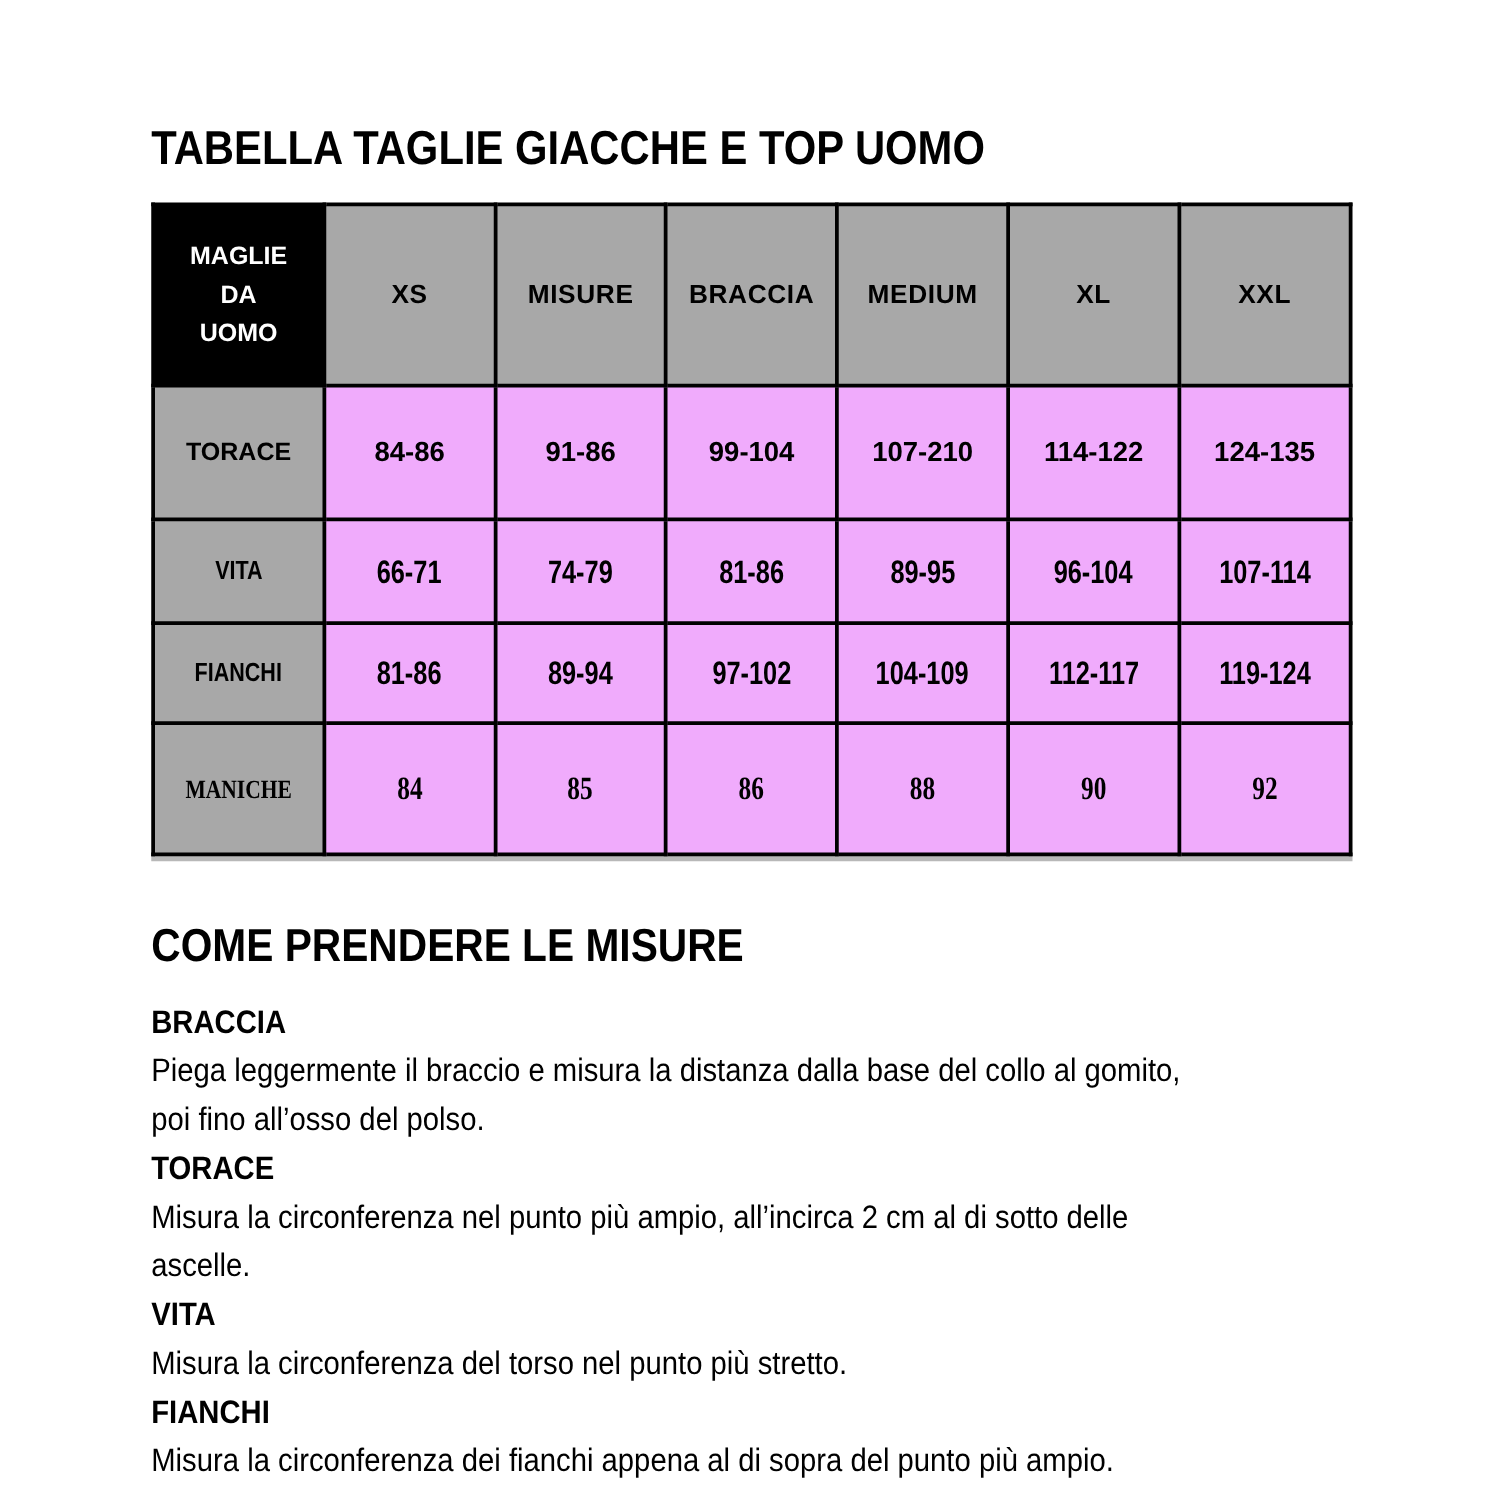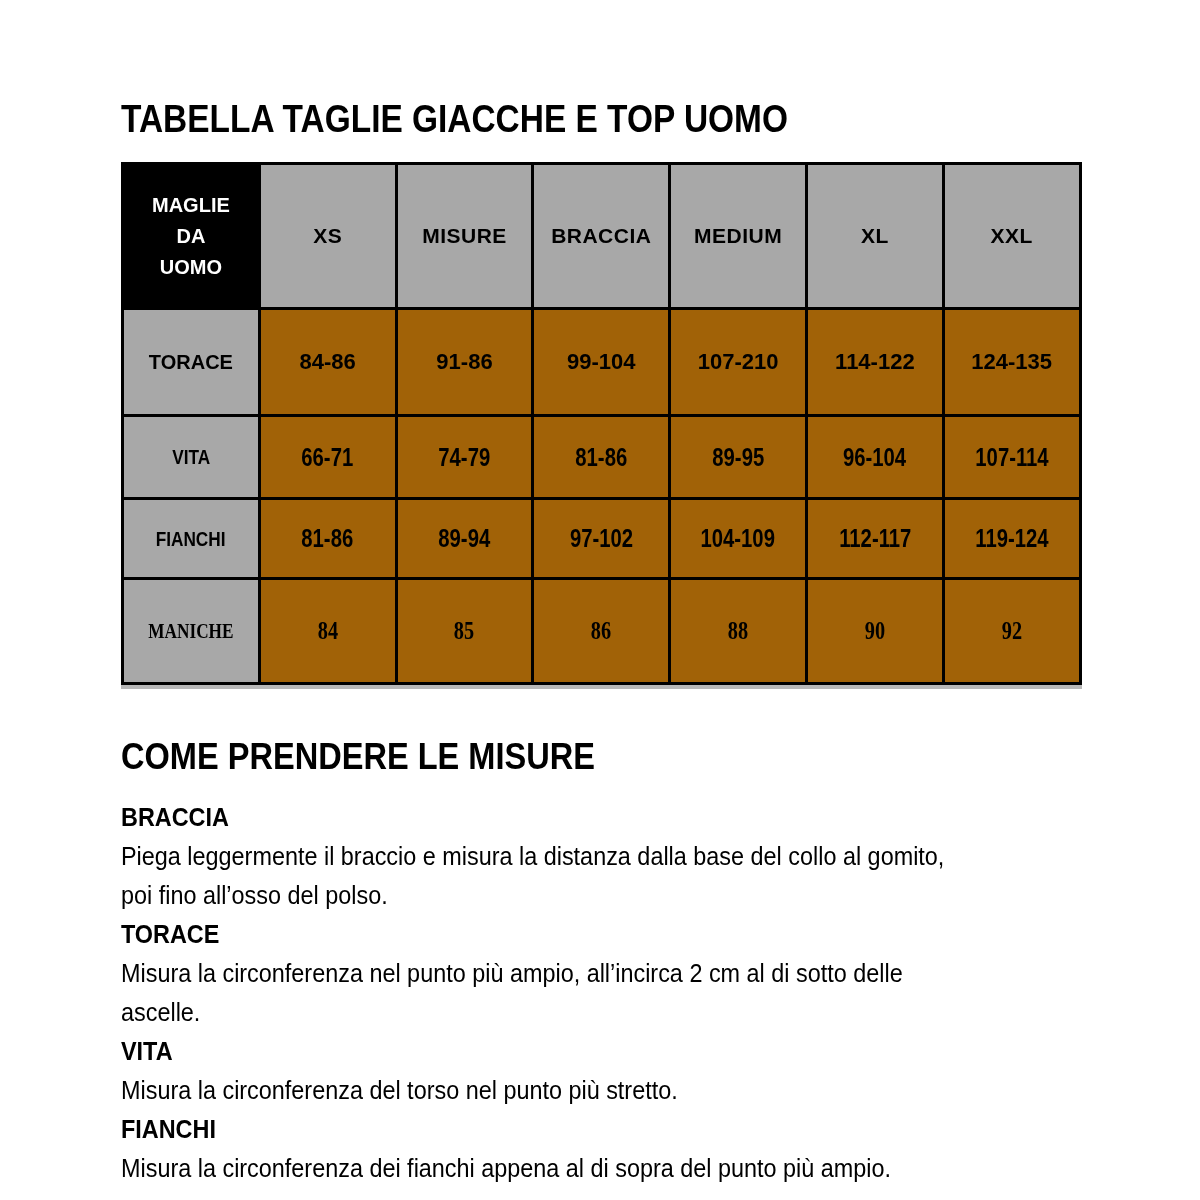--- a/index.html
+++ b/index.html
@@ -61,21 +61,21 @@
     font-weight: bold;
     letter-spacing: 0.5px;
     margin-top: 32px;
   }
   td.row-label { background: #a8a8a8; }
   td.row-label .cell-text {
     font-size: 20px;
     font-weight: bold;
     display: inline-block;
   }
-  td.value-cell { background: #a16207; }
+  td.value-cell { background: #f0abfc; }
   td.value-cell .cell-text {
     font-size: 22px;
     font-weight: bold;
     display: inline-block;
   }
   tr.condensed td.row-label .cell-text {
     font-size: 21px;
     transform: scaleX(0.82);
   }
   tr.condensed td.value-cell .cell-text {

